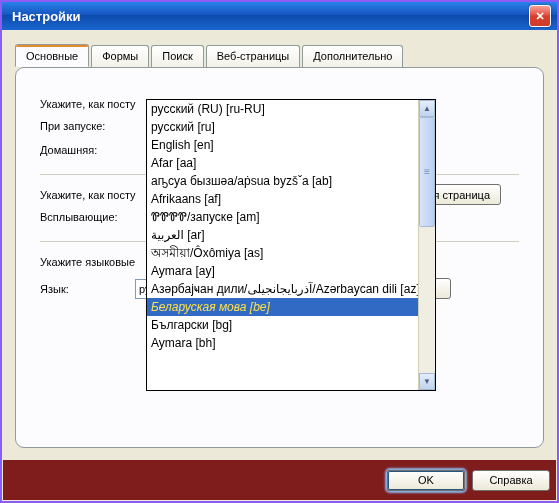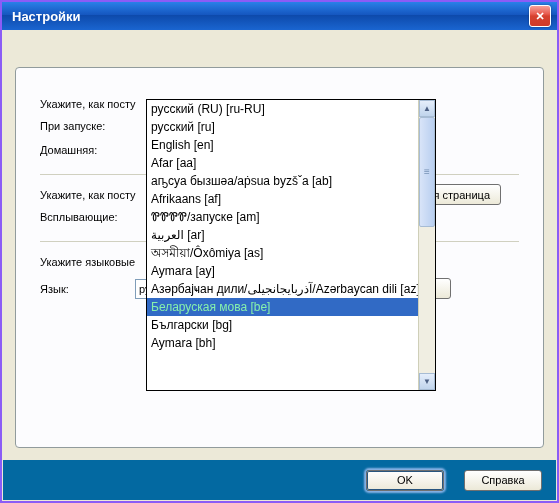--- a/index.html
+++ b/index.html
@@ -90,21 +90,21 @@
     background: #e68b2c;
     border-radius: 3px 3px 0 0;
   }
   .panel {
     position: absolute;
     left: 12px; right: 12px;
     top: 36px;
     bottom: 52px;
     background: #fcfcfe;
     border: 1px solid #919b9c;
-    border-radius: 4px;
+    border-radius: 9px;
     padding: 30px 24px;
   }
   .form-row {
     display: flex;
     align-items: center;
     margin-bottom: 12px;
     font-size: 11px;
   }
   .form-row .label {
     width: 95px;
@@ -154,26 +154,26 @@
     margin: 18px 0 14px 0;
   }
   .text-label {
     font-size: 11px;
     margin-bottom: 10px;
   }
   .bottom-bar {
     position: absolute;
     left: 0; right: 0; bottom: 0;
     height: 40px;
-    background: #0369a1;
+    background: #7f1d1d;
     display: flex;
     align-items: center;
     justify-content: flex-end;
-    padding: 0 14px;
-    gap: 20px;
+    padding: 0 6px;
+    gap: 7px;
   }
   .home-btn {
     position: absolute;
     right: 42px;
     top: 116px;
     z-index: 1;
   }
   
   .dropdown-list {
     position: absolute;
@@ -195,21 +195,22 @@
     height: 18px;
     line-height: 18px;
     padding: 0 4px;
     font-size: 12px;
     white-space: nowrap;
     overflow: hidden;
     text-overflow: clip;
   }
   .dropdown-list .item.selected {
     background: #316ac5;
-    color: #86efac;
+    color: #fde047;
+    font-style: italic;
   }
   .scroll {
     width: 17px;
     background: #f0eee2;
     display: flex;
     flex-direction: column;
     border-left: 1px solid #cfcfb8;
   }
   .scroll-btn {
     height: 17px;
@@ -245,20 +246,27 @@
 <div class="window">
   <div class="titlebar">
     <span class="title">Настройки</span>
     <div class="close-btn">
       <span>✕</span>
     </div>
   </div>
 
   <div class="client">
 
+    <div class="tabs">
+      <div class="tab active"><span>Основные</span></div>
+      <div class="tab"><span>Формы</span></div>
+      <div class="tab"><span>Поиск</span></div>
+      <div class="tab"><span>Веб-страницы</span></div>
+      <div class="tab"><span>Дополнительно</span></div>
+    </div>
 
     <div class="panel">
 
       <div class="text-label">Укажите, как посту</div>
 
       <div class="form-row">
         <span class="label">При запуске:</span>
       </div>
 
       <div class="form-row">

